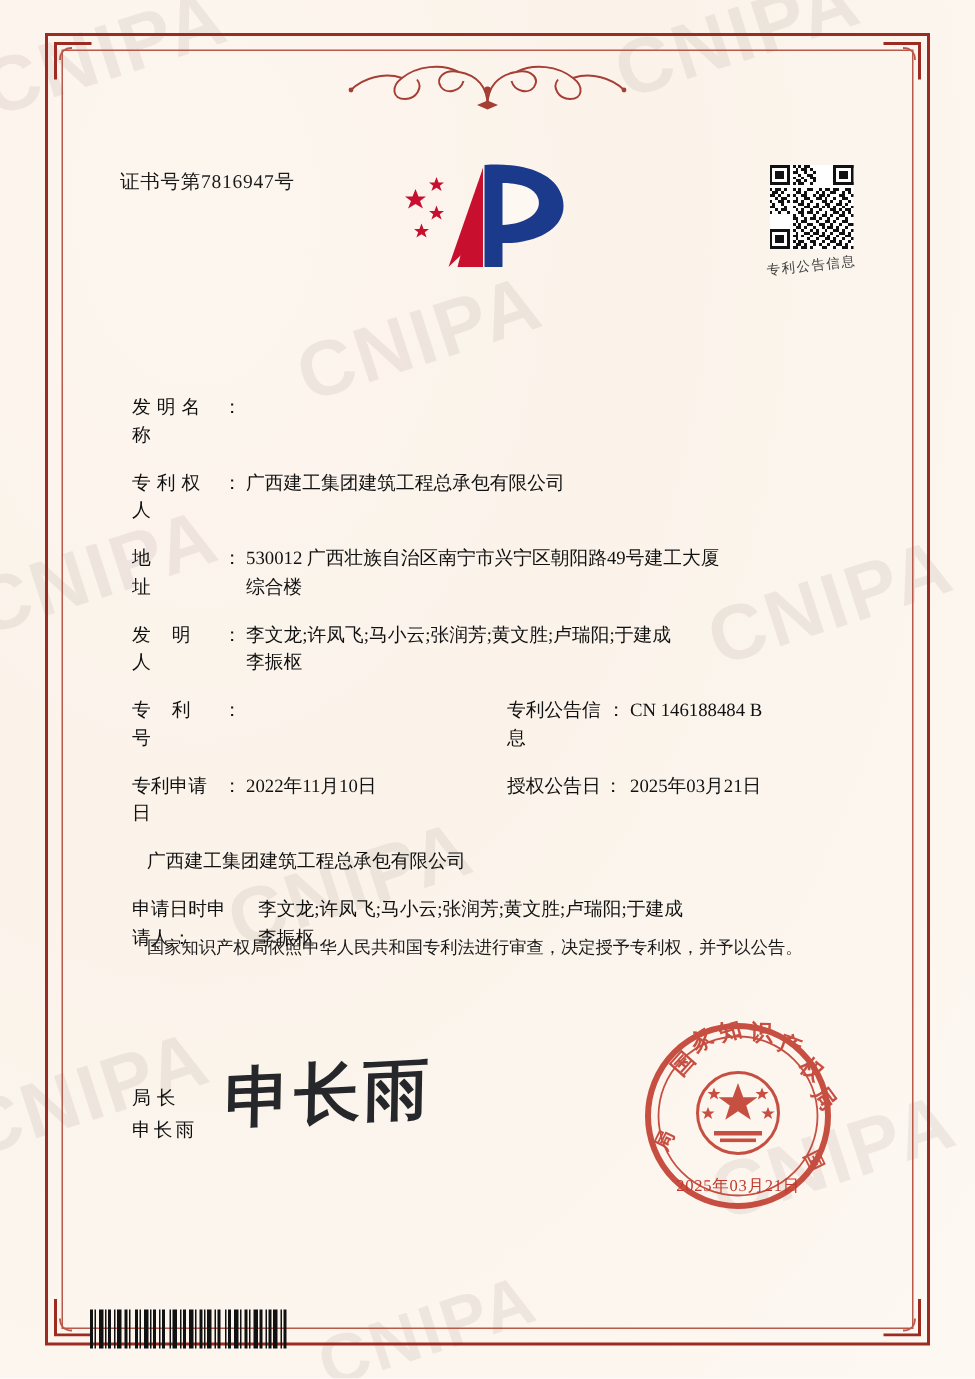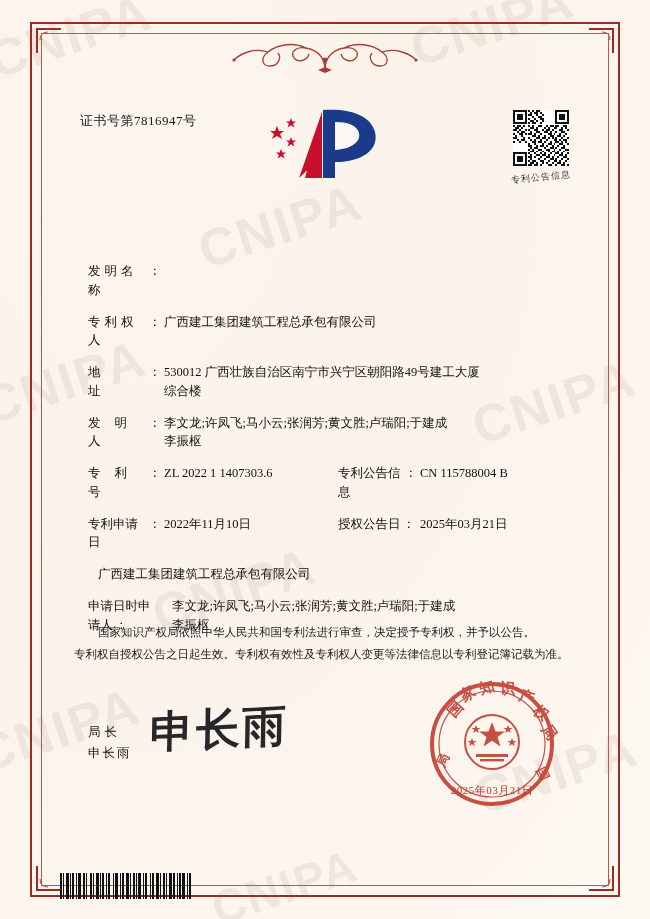--- a/index.html
+++ b/index.html
@@ -579,28 +579,27 @@
         <span class="line2">李振枢</span>
       </div>
     </div>
 
     <div class="two-col">
       <div class="col-a">
         <div class="lbl">
           <span style="letter-spacing:14px;">专利号</span>
             <span class="colon">：</span>
         </div>
-        <div class="val">ZL 2022 1 1407303.6</div>
       </div>
       <div class="col-b">
         <div class="lbl">
           <span>专利公告信息</span>
             <span class="colon">：</span>
         </div>
-        <div class="val">CN 115788004 B</div>
+        <div class="val">CN 146188484 B</div>
       </div>
     </div>
 
     <div class="two-col">
       <div class="col-a">
         <div class="lbl">
           <span>专利申请日</span>
             <span class="colon">：</span>
         </div>
         <div class="val">2022年11月10日</div>
@@ -625,21 +624,20 @@
       <div class="val" style="padding-left:10px;">
         <span>李文龙;许凤飞;马小云;张润芳;黄文胜;卢瑞阳;于建成</span>
         <span class="line2">李振枢</span>
       </div>
     </div>
 
   </div>
 
   <div class="statement">
     <span class="indent">国家知识产权局依照中华人民共和国专利法进行审查，决定授予专利权，并予以公告。</span>
-    <span>专利权自授权公告之日起生效。专利权有效性及专利权人变更等法律信息以专利登记簿记载为准。</span>
   </div>
 
   <div class="sig-block">
     <div style="letter-spacing:4px;">局长</div>
     <div style="letter-spacing:2px;">申长雨</div>
   </div>
   <div class="sig-hand">申长雨</div>
 
   <div class="seal">
     <svg width="144" height="144" viewBox="0 0 144 144">

